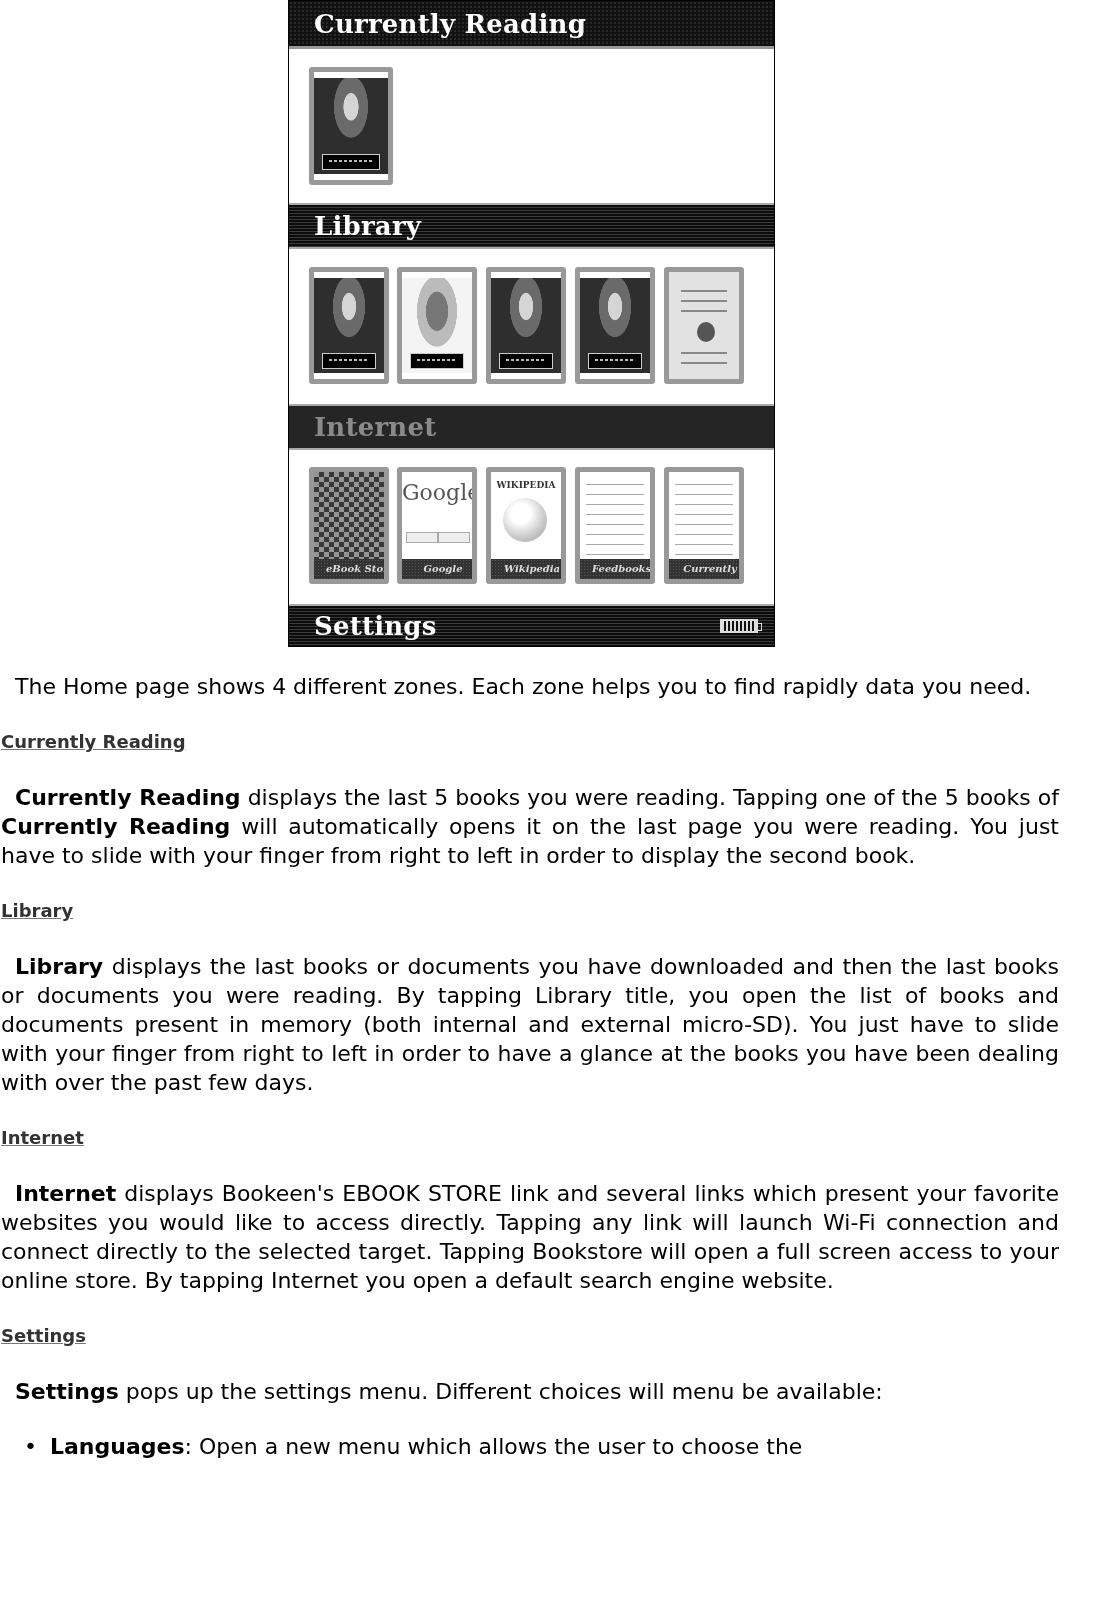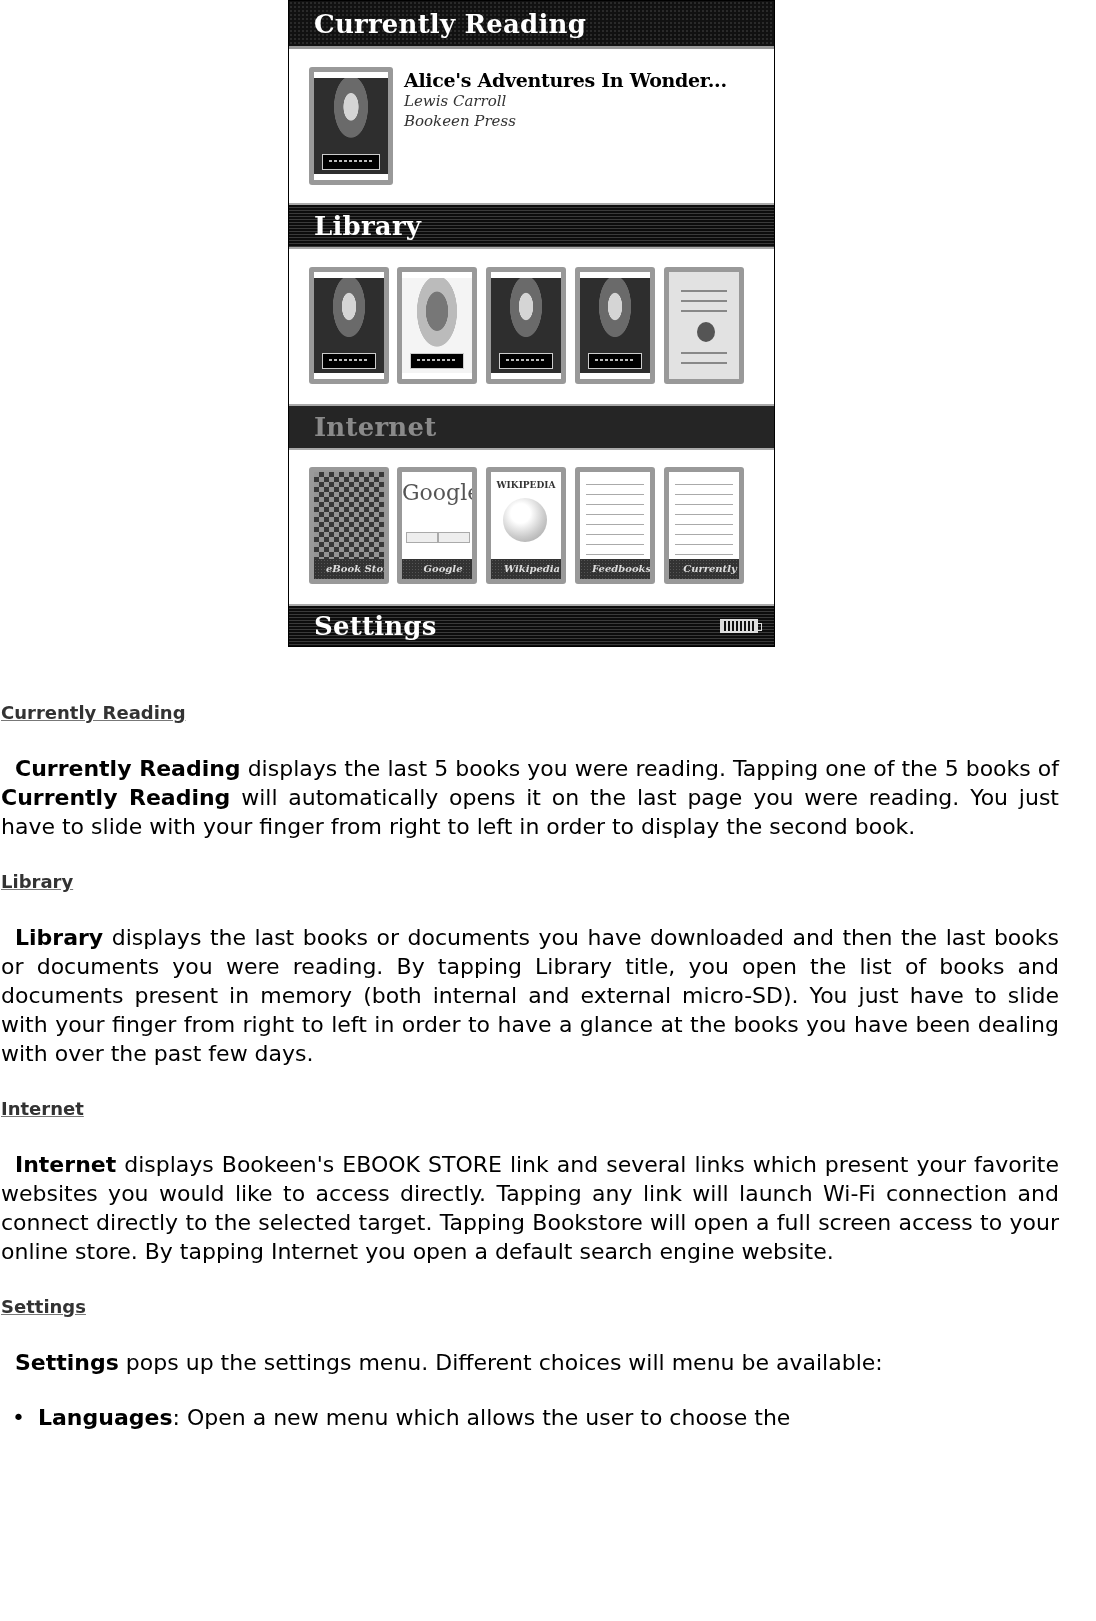--- a/index.html
+++ b/index.html
@@ -67,43 +67,38 @@
   .battery::after { content: ""; position: absolute; right: -6px; top: 2px; width: 3px; height: 6px; border: 1px solid #ddd; border-left: none; }
 
   
   .doc { position: absolute; left: 1px; top: 672px; width: 1058px; font-size: 22px; line-height: 29px; }
   .doc p { margin: 0; text-align: justify; text-indent: 14px; }
   .doc h3 { margin: 0; font-size: 18px; font-weight: bold; color: #333; text-decoration: underline;
             text-decoration-color: #777; line-height: 29px; }
   .doc b { font-weight: bold; }
   .gap-s { height: 26px; }
   .gap-m { height: 27px; }
-  .doc ul { margin: 0; padding-left: 37px; }
+  .doc ul { margin: 0; padding-left: 49px; }
   .doc li { list-style: none; position: relative; }
   .doc li::before { content: "\2022"; position: absolute; left: -26px; }
 </style>
 </head>
 <body>
 
 <div class="device">
 
   <div class="zone-bar bar-dots bar-current">
     <span class="zone-title">Currently Reading</span>
   </div>
 
   <div class="cover cr-cover">
     <div class="cover-inner">
       <div class="portrait"></div>
       <div class="caption"></div>
     </div>
-  </div>
-  <div class="book-info">
-    <div class="book-title">Alice's Adventures In Wonder...</div>
-    <div class="book-meta">Lewis Carroll</div>
-    <div class="book-meta">Bookeen Press</div>
   </div>
 
   <div class="zone-bar bar-lines bar-library">
     <span class="zone-title">Library</span>
   </div>
 
   <div class="lib-row">
     <div class="cover" style="left:20px">
       <div class="cover-inner">
           <div class="portrait"></div>
@@ -182,20 +177,21 @@
     </div>
   </div>
 
   <div class="zone-bar bar-lines bar-settings">
     <span class="zone-title">Settings</span>
     <span class="battery"></span>
   </div>
 </div>
 
 <div class="doc">
+  <p>The Home page shows 4 different zones. Each zone helps you to find rapidly data you need.</p>
   <div class="gap-s"></div>
 
   <h3>Currently Reading</h3>
   <div class="gap-m"></div>
   <p><b>Currently Reading</b><span> displays the last 5 books you were reading. Tapping one of the 5 books of </span><b>Currently Reading</b><span> will automatically opens it on the last page you were reading. You just have to slide with your finger from right to left in order to display the second book.</span></p>
   <div class="gap-s"></div>
 
   <h3>Library</h3>
   <div class="gap-m"></div>
   <p><b>Library</b><span> displays the last books or documents you have downloaded and then the last books or documents you were reading. By tapping Library title, you open the list of books and documents present in memory (both internal and external micro-SD). You just have to slide with your finger from right to left in order to have a glance at the books you have been dealing with over the past few days.</span></p>

